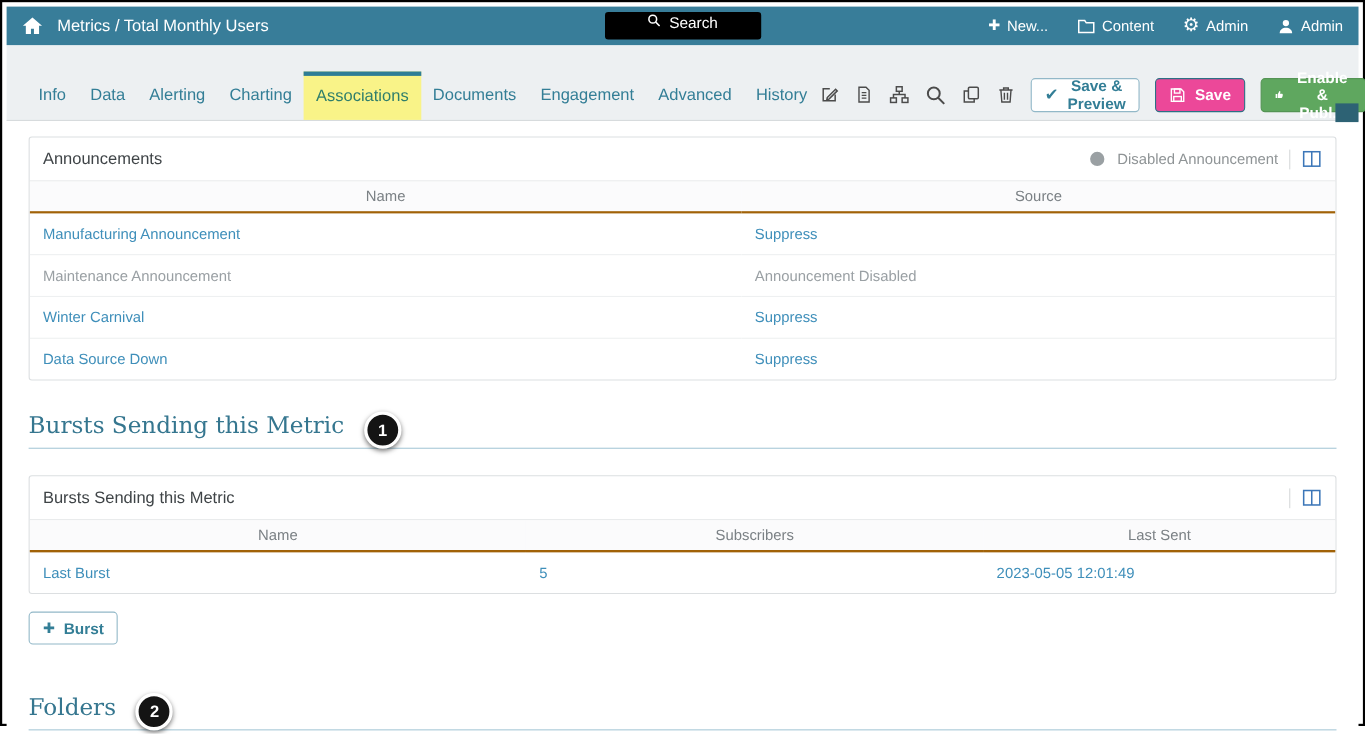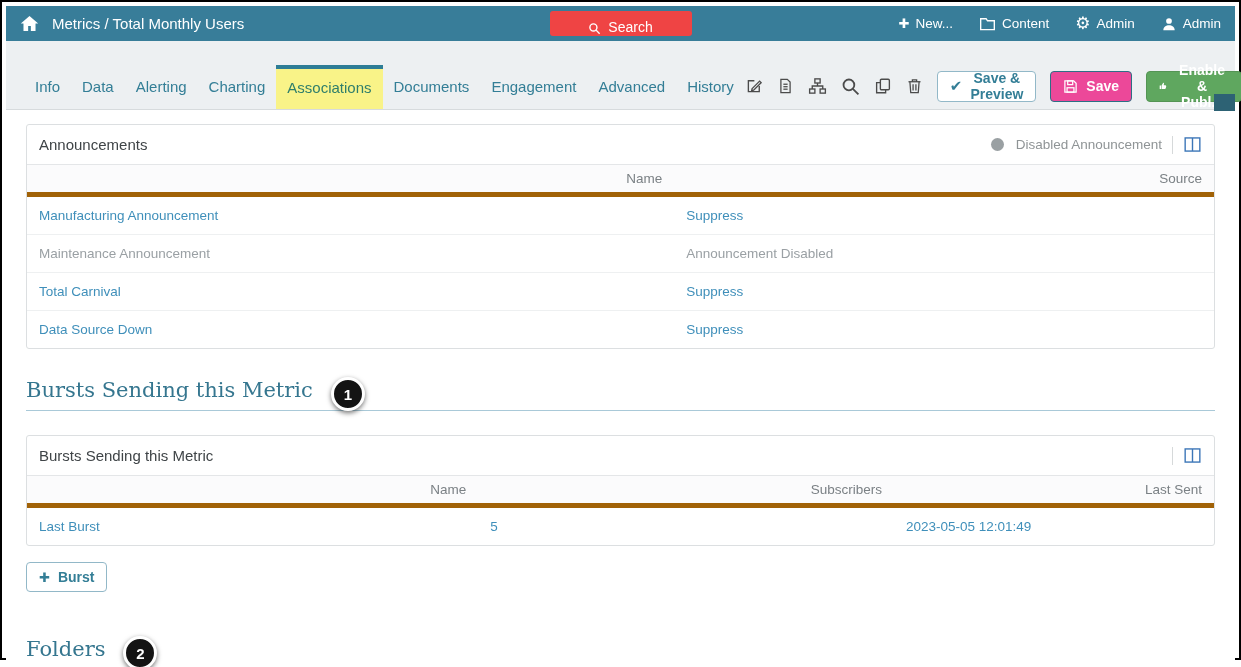--- a/index.html
+++ b/index.html
@@ -5,22 +5,22 @@
   html,body{margin:0;padding:0;background:#fff;width:1241px;height:667px;overflow:hidden;
     font-family:"Liberation Sans",sans-serif;-webkit-font-smoothing:antialiased;}
   .frame{box-sizing:border-box;width:1241px;height:660px;border:2px solid #000;background:#fff;
     padding:4px;position:relative;}
   
   .topbar{height:35px;background:#387d99;display:flex;align-items:center;padding:0 14px;
     position:relative;color:#fff;}
   .home-btn{display:flex;align-items:center;cursor:pointer;}
   .crumb{margin-left:13px;font-size:15px;color:#fff;}
   .search-btn{position:absolute;left:50%;transform:translateX(-50%);width:142px;height:25px;
-    background:#ef4444;border:none;border-radius:3px;color:#fff;font-size:14px;display:flex;
-    align-items:flex-end;justify-content:center;gap:7px;cursor:pointer;font-family:inherit;}
+    background:#000000;border:none;border-radius:3px;color:#fff;font-size:14px;display:flex;
+    align-items:flex-start;justify-content:center;gap:7px;cursor:pointer;font-family:inherit;}
   .top-right{margin-left:auto;display:flex;align-items:center;gap:26px;font-size:13.5px;}
   .top-item{display:flex;align-items:center;gap:6px;cursor:pointer;white-space:nowrap;}
   .uni-ic{font-family:"DejaVu Sans",sans-serif;line-height:1;}
   
   .tabbar{height:68px;background:#edf0f2;border-bottom:1px solid #d7dbdd;display:flex;
     padding:0 14px 0 18px;}
   .tab-list{display:flex;align-items:flex-end;}
   .tab{padding:0 11px;height:44px;line-height:44px;font-size:15px;color:#337e96;cursor:pointer;}
   .tab-active{background:#f9f388;border-top:4px solid #2e7d96;height:40px;line-height:38px;
     color:#2f7e6b;}
@@ -39,22 +39,22 @@
   .content{padding:14px 20px 0;background:#fff;}
   .panel{border:1px solid #dcdfe1;border-radius:3px;background:#fff;overflow:hidden;}
   .panel-hd{display:flex;align-items:center;padding:5px 12px;min-height:29px;
     border-bottom:1px solid #e4e6e8;font-size:15px;color:#3f4447;text-align:center;}
   .panel-hd-right{margin-left:auto;display:flex;align-items:center;gap:10px;}
   .legend{display:flex;align-items:center;gap:12px;color:#8f9496;font-size:13.5px;}
   .legend-dot{width:13px;height:13px;border-radius:50%;background:#9aa0a3;}
   .vdiv{width:1px;height:18px;background:#d6d9da;}
   .cols-icon{display:flex;align-items:center;cursor:pointer;color:#3c76b8;}
   table{width:100%;border-collapse:collapse;font-size:13.5px;table-layout:fixed;}
-  thead th{text-align:right;font-weight:normal;color:#7b8185;padding:6px 12px;background:#fbfbfc;
-    border-bottom:5px solid #a16207;}
+  thead th{text-align:center;font-weight:normal;color:#7b8185;padding:6px 12px;background:#fbfbfc;
+    border-bottom:2px solid #a16207;}
   tbody td{padding:11px 12px;border-bottom:1px solid #eef0f1;}
   tbody tr:last-child td{border-bottom:none;}
   .link{color:#3f8fba;cursor:pointer;}
   .muted{color:#9aa0a4;}
   .t-announcements th:nth-child(1){width:52.5%;}
   .t-bursts th:nth-child(1){width:36%;}
   .t-bursts th:nth-child(2){width:33%;}
   
   .section-h{display:flex;align-items:center;gap:18px;margin:28px 0 0;padding-bottom:7px;
     border-bottom:1px solid #a9c9d8;}
@@ -224,21 +224,21 @@
         <tbody>
             <tr>
               <td><span class="link">Manufacturing Announcement</span></td>
               <td><span class="link">Suppress</span></td>
             </tr>
             <tr>
               <td><span class="muted">Maintenance Announcement</span></td>
               <td><span class="muted">Announcement Disabled</span></td>
             </tr>
             <tr>
-              <td><span class="link">Total Carnival</span></td>
+              <td><span class="link">Winter Carnival</span></td>
               <td><span class="link">Suppress</span></td>
             </tr>
             <tr>
               <td><span class="link">Data Source Down</span></td>
               <td><span class="link">Suppress</span></td>
             </tr>
           </tbody>
       </table>
     </section>
 

